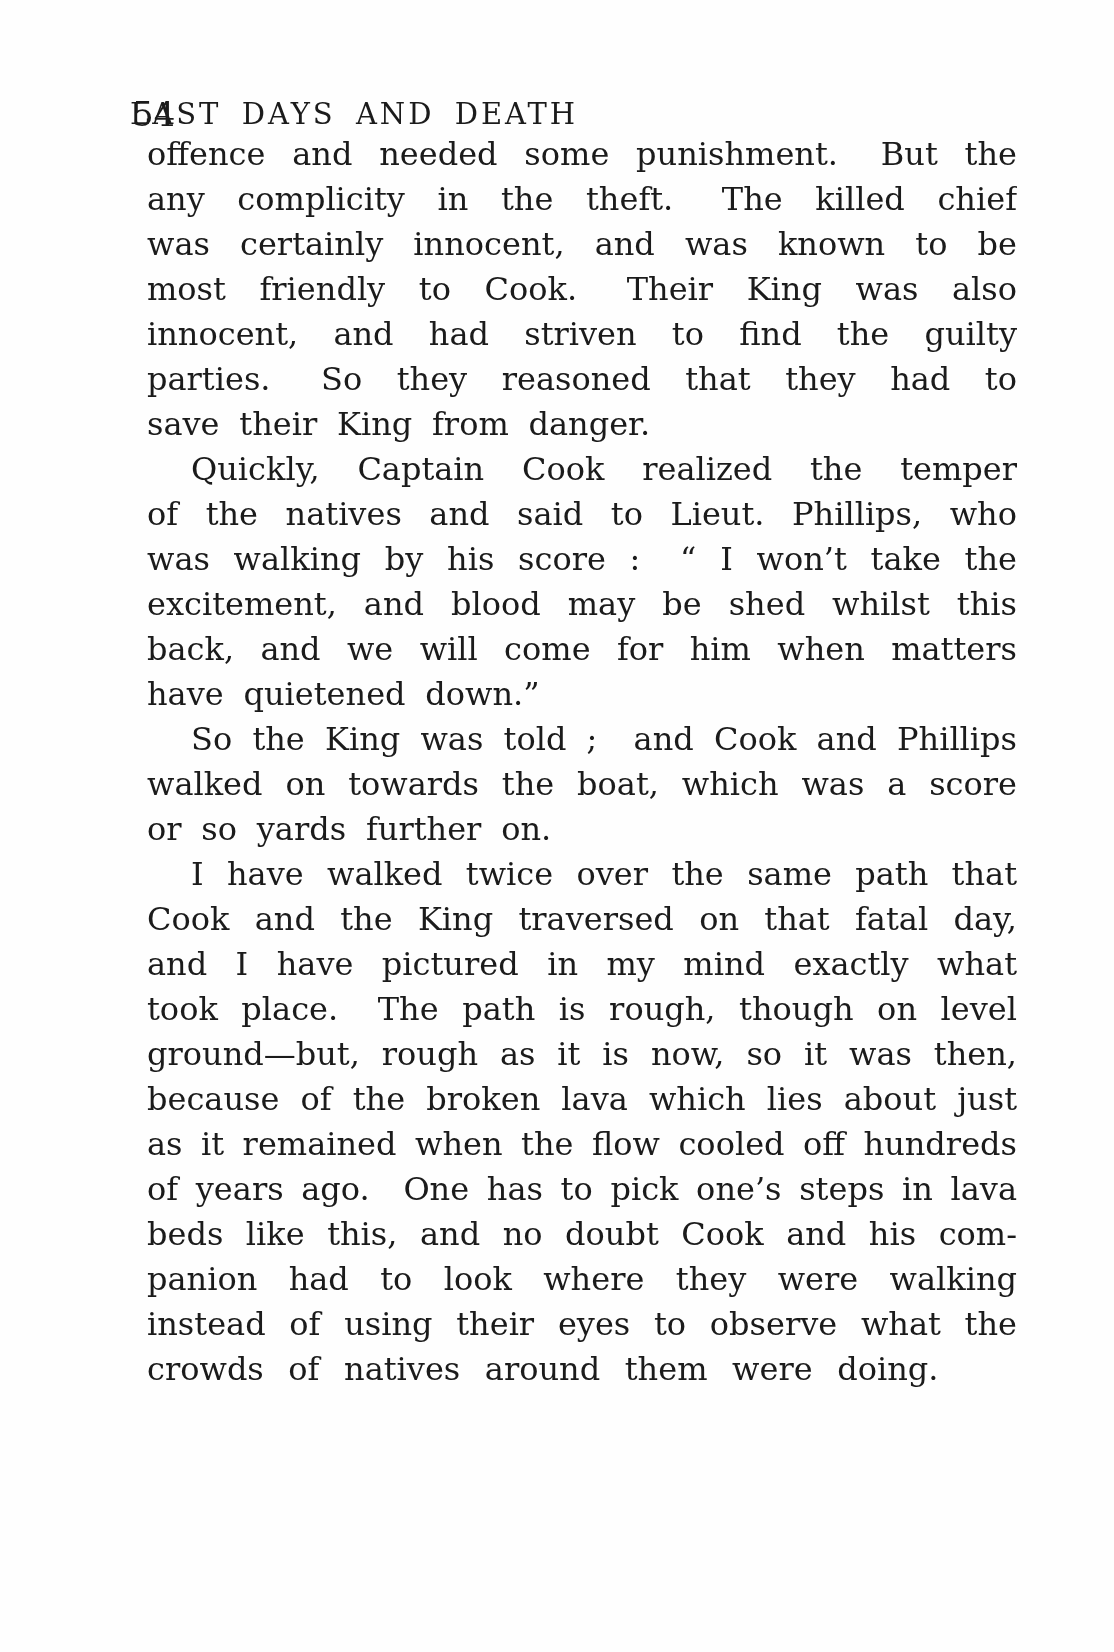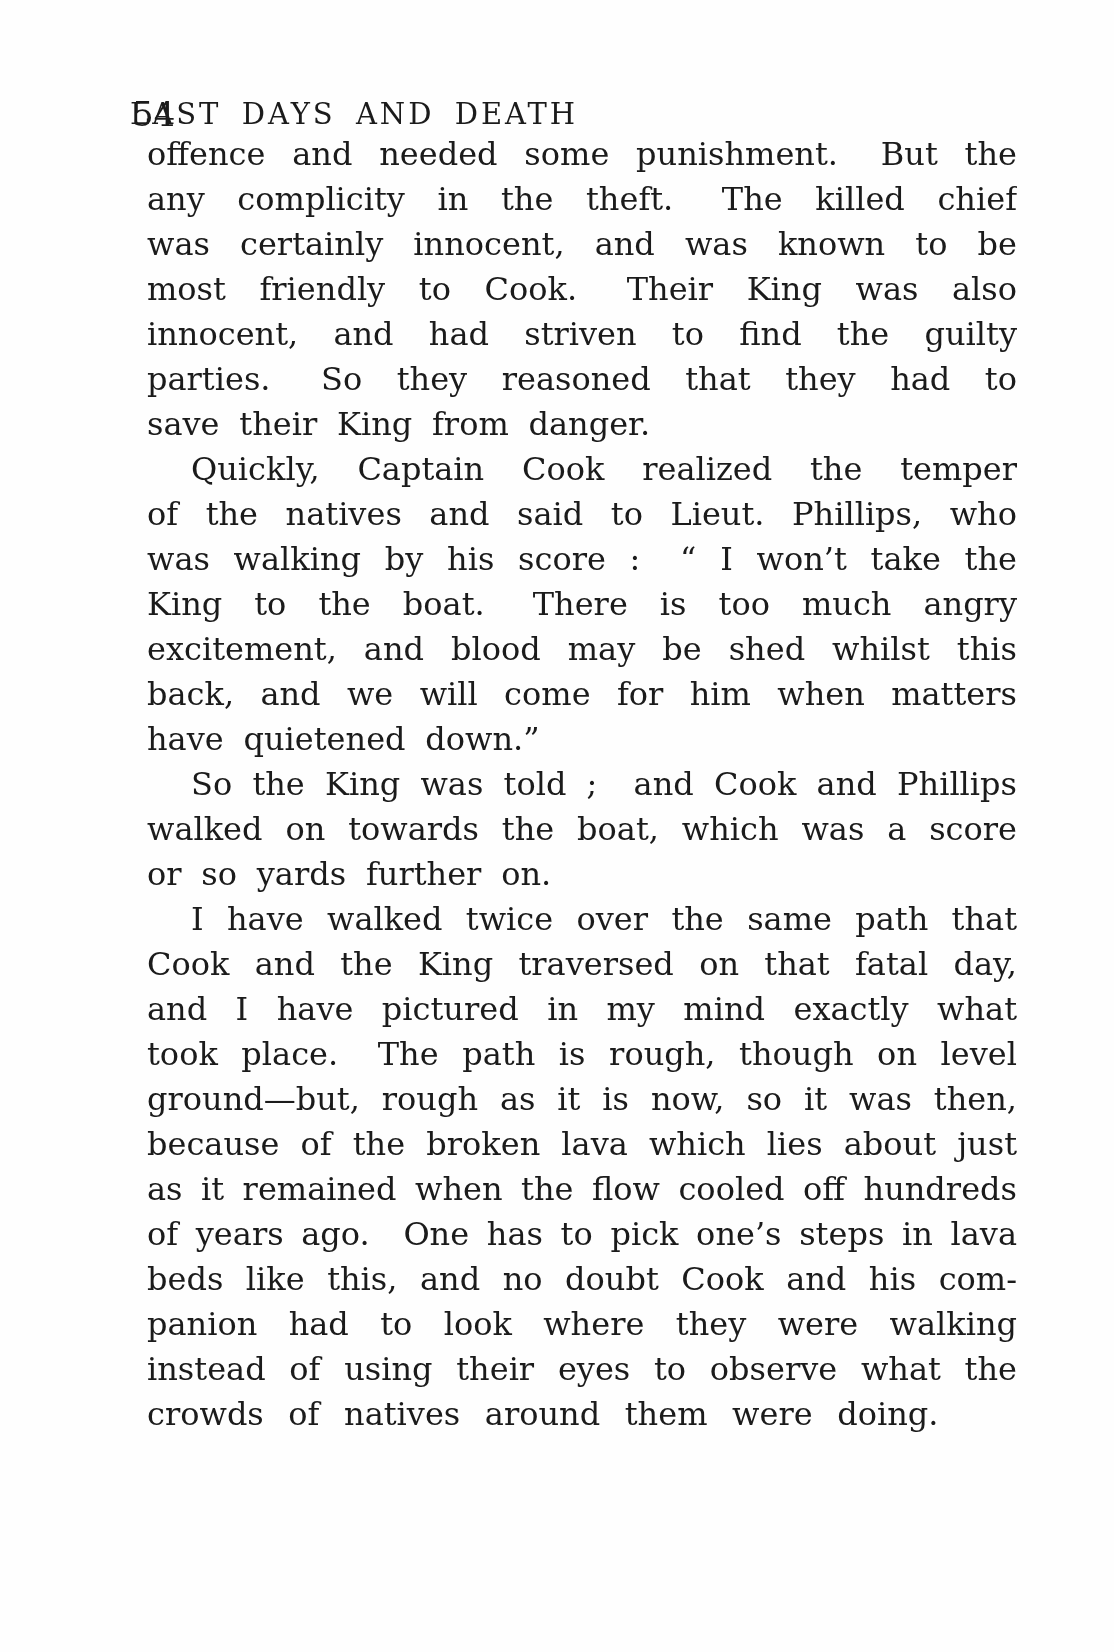--- a/index.html
+++ b/index.html
@@ -79,21 +79,20 @@
     <div class="line">offence and needed some punishment.  But the</div>
     <div class="line">any complicity in the theft.  The killed chief</div>
     <div class="line">was certainly innocent, and was known to be</div>
     <div class="line">most friendly to Cook.  Their King was also</div>
     <div class="line">innocent, and had striven to find the guilty</div>
     <div class="line">parties.  So they reasoned that they had to</div>
     <div class="line par-end">save their King from danger.</div>
     <div class="line indent">Quickly, Captain Cook realized the temper</div>
     <div class="line">of the natives and said to Lieut. Phillips, who</div>
     <div class="line">was walking by his score :  “ I won’t take the</div>
-    <div class="line">King to the boat.  There is too much angry</div>
     <div class="line">excitement, and blood may be shed whilst this</div>
     <div class="line">back, and we will come for him when matters</div>
     <div class="line par-end">have quietened down.”</div>
     <div class="line indent">So the King was told ;  and Cook and Phillips</div>
     <div class="line">walked on towards the boat, which was a score</div>
     <div class="line par-end">or so yards further on.</div>
     <div class="line indent">I have walked twice over the same path that</div>
     <div class="line">Cook and the King traversed on that fatal day,</div>
     <div class="line">and I have pictured in my mind exactly what</div>
     <div class="line">took place.  The path is rough, though on level</div>

